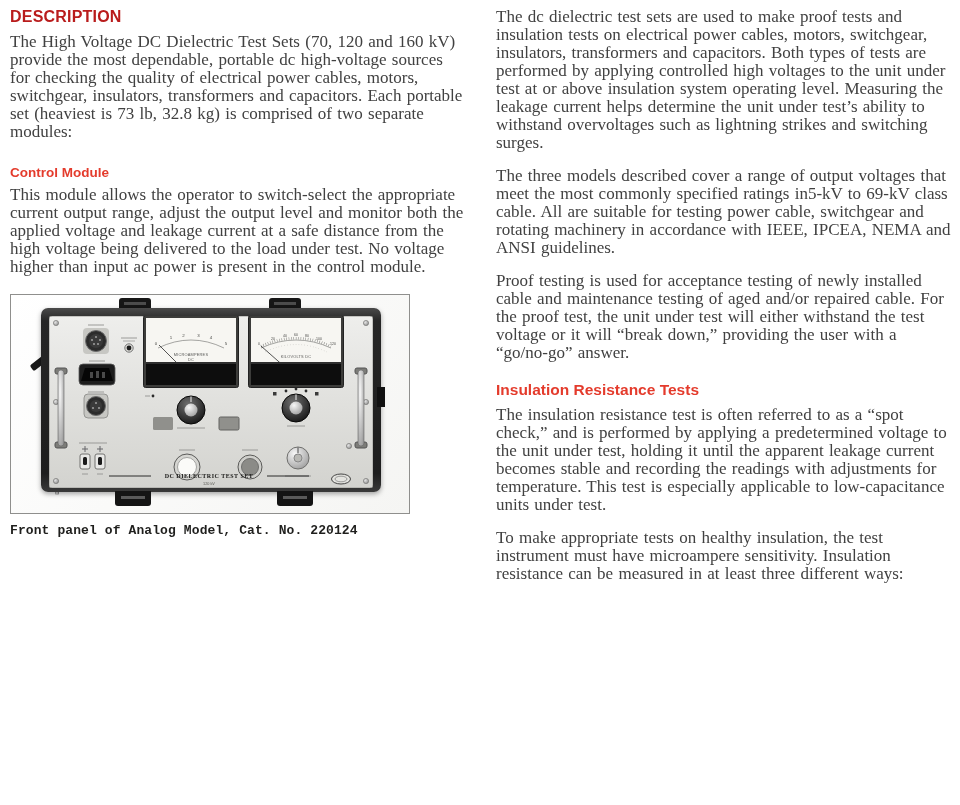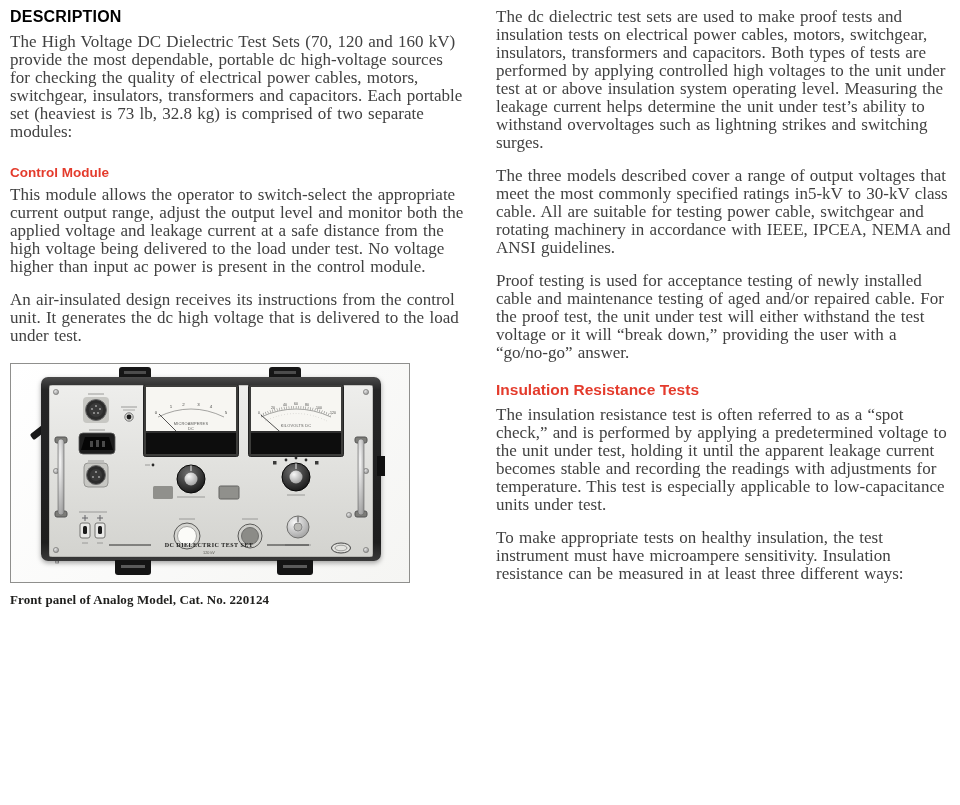--- a/index.html
+++ b/index.html
@@ -5,21 +5,21 @@
   html,body{margin:0;padding:0;}
   body{
     width:960px;height:805px;background:#ffffff;
     font-family:"Liberation Serif", serif;color:#414141;
     overflow:hidden;
   }
   .page{display:flex;gap:30px;padding:8px 8px 0 10px;box-sizing:border-box;}
   .col{width:456px;}
 
   h1.sec{font-family:"Liberation Sans",sans-serif;font-weight:bold;font-size:16px;
-    color:#000000;margin:0 0 7px 0;letter-spacing:.2px;}
+    color:#b91c1c;margin:0 0 7px 0;letter-spacing:.2px;}
   h2.sub{font-family:"Liberation Sans",sans-serif;font-weight:bold;font-size:15.5px;
     color:#e43b2c;margin:19px 0 7px 0;}
   h3.subsm{font-family:"Liberation Sans",sans-serif;font-weight:bold;font-size:13.5px;
     color:#e43b2c;margin:24px 0 6px 0;}
   p.body{font-size:17px;line-height:18px;margin:0 0 15px 0;word-spacing:1px;}
 
   
   figure.fig{margin:18px 0 0 0;width:398px;border:1px solid #8f8f8d;background:#fdfdfc;}
   .photo{position:relative;width:398px;height:218px;overflow:hidden;
          background:linear-gradient(135deg,#ffffff 0%,#f5f5f3 100%);}
@@ -37,36 +37,35 @@
   .rod{position:absolute;left:44px;top:74px;width:4px;height:126px;border-radius:2px;
        background:linear-gradient(90deg,#8a8a8a,#e0e0e0,#6f6f6f);}
   .sidetab{position:absolute;left:366px;top:92px;width:8px;height:20px;background:#111;}
   svg.panel{position:absolute;left:38px;top:21px;}
 
   .mt{font-family:"Liberation Sans",sans-serif;fill:#4a4a48;}
   .mlab{font-family:"Liberation Sans",sans-serif;fill:#5a5a58;letter-spacing:.2px;}
   .ptitle{font-family:"Liberation Serif",serif;font-weight:bold;fill:#161614;letter-spacing:.5px;}
   .psub{font-family:"Liberation Sans",sans-serif;fill:#55554f;}
 
-  figcaption,.caption{font-family:Liberation Serif, serif;font-weight:bold;
+  figcaption,.caption{font-family:Liberation Mono, monospace;font-weight:bold;
     font-size:13px;color:#1f1f1d;margin-top:9px;letter-spacing:.1px;}
 </style>
 </head>
 <body>
 
 <div class="page">
 
   <div class="col">
     <h1 class="sec">DESCRIPTION</h1>
     <p class="body">The High Voltage DC Dielectric Test Sets (70, 120 and 160 kV) provide the most dependable, portable dc high-voltage sources for checking the quality of electrical power cables, motors, switchgear, insulators, transformers and capacitors. Each portable set (heaviest is 73 lb, 32.8 kg) is comprised of two separate modules:</p>
 
     <h3 class="subsm">Control Module</h3>
     <p class="body">This module allows the operator to switch-select the appropriate current output range, adjust the output level and monitor both the applied voltage and leakage current at a safe distance from the high voltage being delivered to the load under test. No voltage higher than input ac power is present in the control module.</p>
 
-    <p class="body">An air-insulated design receives its instructions from the control unit. It generates the dc high voltage that is delivered to the load under test.</p>
 
     <figure class="fig">
       <div class="photo">
         <div class="hook"></div>
         <div class="rod"></div>
         <div class="latch l1"></div>
         <div class="latch l2"></div>
         <div class="case"></div>
         <div class="foot f1"></div>
         <div class="foot f2"></div>
@@ -269,21 +268,21 @@
             <ellipse cx="292" cy="163" rx="6" ry="2.8" fill="none" stroke="#666" stroke-width=".6"></ellipse>
           </g>
         </svg>
       </div>
     </figure>
     <div class="caption">Front panel of Analog Model, Cat. No. 220124</div>
   </div>
 
   <div class="col">
     <p class="body">The dc dielectric test sets are used to make proof tests and insulation tests on electrical power cables,  motors, switchgear, insulators, transformers and capacitors. Both types of tests are performed by applying controlled high voltages to the unit under test at or above insulation system operating level. Measuring the leakage current helps determine the unit under test’s ability to withstand overvoltages such as lightning strikes and switching surges.</p>
-    <p class="body">The three models described cover a range of output voltages that meet the most commonly specified ratings in5-kV to 30-kV class cable. All are suitable for testing power cable, switchgear and rotating machinery in accordance with IEEE, IPCEA, NEMA and ANSI guidelines.</p>
+    <p class="body">The three models described cover a range of output voltages that meet the most commonly specified ratings in5-kV to 69-kV class cable. All are suitable for testing power cable, switchgear and rotating machinery in accordance with IEEE, IPCEA, NEMA and ANSI guidelines.</p>
 
     <p class="body">Proof testing is used for acceptance testing of newly installed cable and maintenance testing of aged and/or repaired cable. For the proof test, the unit under test will either withstand the test voltage or it will “break down,” providing the user with a “go/no-go” answer.</p>
 
     <h2 class="sub">Insulation Resistance Tests</h2>
     <p class="body">The insulation resistance test is often referred to as a “spot check,” and is performed by applying a predetermined voltage to the unit under test, holding it until the apparent leakage current becomes stable and recording the readings with adjustments for temperature. This test is especially applicable to low-capacitance units under test.</p>
     <p class="body">To make appropriate tests on healthy insulation, the test instrument must have microampere sensitivity. Insulation resistance can be measured in at least three different ways:</p>
   </div>
 
 </div>
 

